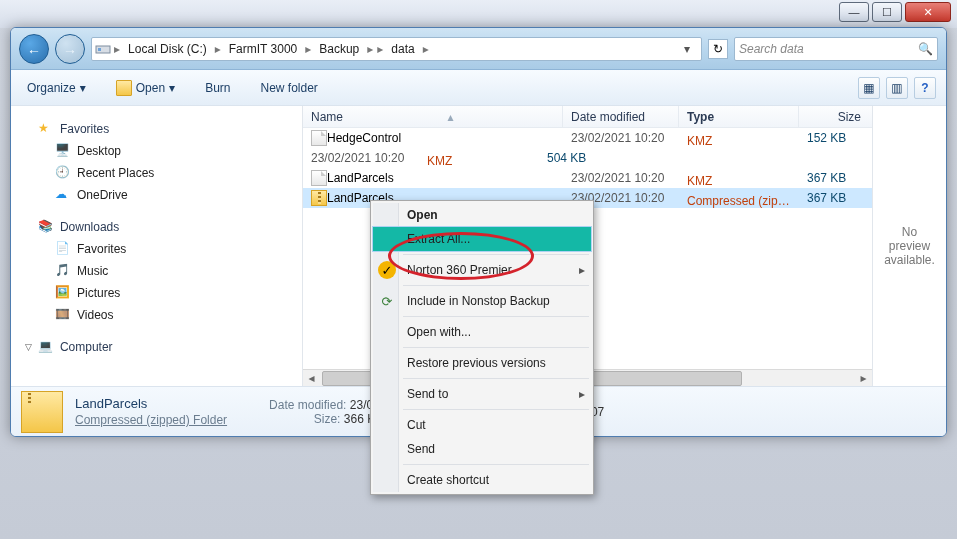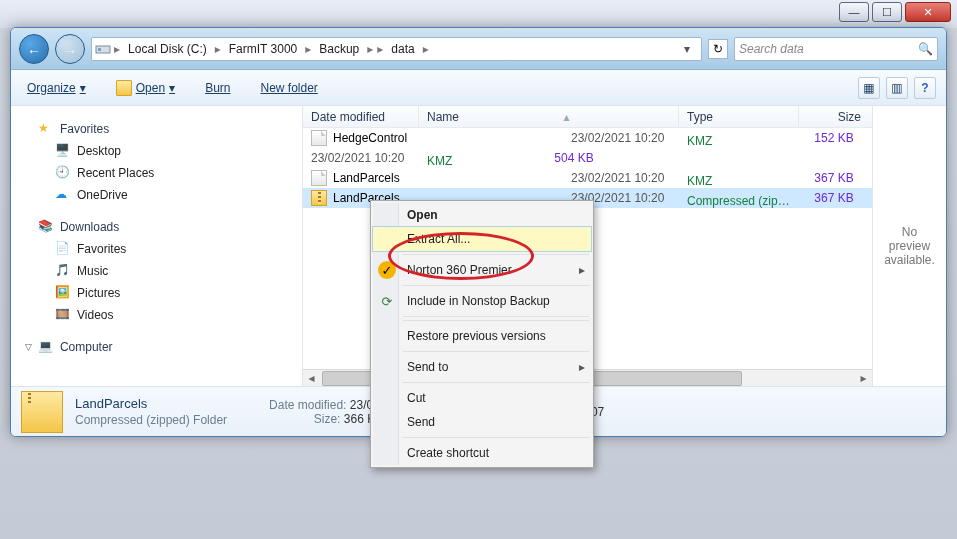--- a/index.html
+++ b/index.html
@@ -39,21 +39,21 @@
   .search {
     width:204px; height:24px; background:#fff; border:1px solid #9cb8d0; border-radius:2px;
     display:flex; align-items:center; padding:0 4px; color:#888; font-style:italic;
   }
   .search .mag { margin-left:auto; color:#5a7ca0; font-style:normal;}
 
   .toolbar {
     height:36px; background:linear-gradient(#f7fbff,#e4eef8); border-bottom:1px solid #dbe4ee;
     display:flex; align-items:center; padding:0 10px; gap:18px; color:#1d3f66;
   }
-  .toolbar .tbtn { display:flex; align-items:center; gap:4px; padding:4px 6px; border-radius:3px;text-decoration:underline;}
+  .toolbar .tbtn { display:flex; align-items:center; gap:4px; padding:4px 6px; border-radius:3px;}
   .toolbar-right { margin-left:auto; display:flex; gap:6px; align-items:center;}
   .tb-icon { width:22px; height:22px; border:1px solid #b7cde1; border-radius:2px; display:flex; align-items:center; justify-content:center; background:linear-gradient(#fdfefe,#e6eef6);}
   
   .body { display:flex; height:calc(100% - 42px - 36px - 50px); }
   .navpane { width:292px; border-right:1px solid #e1e6ec; overflow:auto; padding:6px 0;}
   .np-group { margin:6px 0 10px 10px;}
   .np-head { display:flex; align-items:center; gap:6px; padding:3px 4px; color:#2b3b55;}
   .np-head .tri { color:#fff; font-size:9px;}
   .np-head .tri.open { color:#555;}
   .np-item { display:flex; align-items:center; gap:6px; padding:3px 4px 3px 34px; color:#222;}
@@ -62,63 +62,63 @@
   .folder-y { background:linear-gradient(#ffe9a3,#f4c648); border:1px solid #d6a326; border-radius:1px;}
   .hdr-row {
     height:22px; border-bottom:1px solid #e6ebf1; display:flex; align-items:center;
     background:linear-gradient(#fcfdfe,#f1f5fa); color:#2b3b55;
   }
   .list-area { flex:1; display:flex; }
   .file-list { flex:1; overflow:auto; position:relative;}
   .col { padding:0 8px; border-right:1px solid #e6ebf1; height:100%; display:flex; align-items:center; gap:4px;}
   .col.name { width:260px;}
   .col.date { width:116px;}
-  .col.type { width:120px;}
+  .col.type { width:120px;font-weight:bold;}
   .col.size { width:70px; justify-content:flex-end; border-right:none;}
   .row { display:flex; align-items:center; height:20px;}
   .row.selected { background:#cde8ff;}
   .row .cell { padding:0 8px; overflow:hidden; white-space:nowrap; text-overflow:ellipsis;}
-  .row .cell.name { width:260px; display:flex; align-items:center; gap:6px;}
+  .row .cell.name { width:260px; display:flex; align-items:center; }
   .row .cell.date { width:116px; color:#555;}
-  .row .cell.type { width:120px; color:#15803d;margin-top:6px;}
-  .row .cell.size { width:70px; text-align:center; color:#6d28d9;}
+  .row .cell.type { width:120px; color:#c2410c;margin-top:6px;}
+  .row .cell.size { width:70px; text-align:left; color:#0c4a6e;}
   .fileico { width:16px; height:16px; display:inline-block;}
   .kmz { background:linear-gradient(#fff,#e8e8e8); border:1px solid #bbb; position:relative;}
   .kmz::after { content:""; position:absolute; right:0; top:0; border-top:5px solid #fff; border-left:5px solid #ccc;}
   .zip { background:linear-gradient(#ffe9a3,#f4c648); border:1px solid #d6a326; position:relative;}
   .zip::after { content:""; position:absolute; left:6px; top:1px; width:3px; height:12px; background:repeating-linear-gradient(#a77b1c 0 2px,#f7dd90 2px 4px);}
   
   .preview { width:74px; border-left:1px solid #e1e6ec; display:flex; align-items:center; justify-content:center; color:#777; text-align:center; padding:8px; font-size:12px;}
   
   .scroll-h { height:17px; background:#f1f1f1; border-top:1px solid #dadada; display:flex; align-items:center;}
   .scroll-h .thumb { height:15px; background:#cfcfcf; border:1px solid #b1b1b1; border-radius:2px; margin-left:2px; width:420px;}
   .scroll-h .arrow { width:17px; height:15px; display:flex; align-items:center; justify-content:center; color:#666;}
   .scroll-h .arrow.r { margin-left:auto;}
   
   .details {
     height:50px; border-top:1px solid #dbe4ee; background:linear-gradient(#f4f9fe,#e9f1f9);
     display:flex; align-items:center; padding:4px 10px; gap:12px;
   }
   .details .bigico { width:42px; height:42px;}
   .details .meta { display:flex; flex-direction:column; gap:2px;}
   .details .fname { color:#1d3f66; font-size:13px;}
-  .details .ftype { color:#6b7d8f;}
+  .details .ftype { color:#6b7d8f;text-decoration:underline;}
   .details .pair { color:#6b7d8f; text-align:right;}
   .details .pair b { color:#333; font-weight:normal;}
 
   
   .ctx {
     position:absolute; left:370px; top:200px; width:224px;
     background:#f4f4f4; border:1px solid #a7a7a7; box-shadow:2px 3px 8px rgba(0,0,0,.35);
     padding:2px; z-index:50;
   }
   .ctx .gutter { position:absolute; left:2px; top:2px; bottom:2px; width:26px; background:#eceef1; border-right:1px solid #dcdfe4;}
   .ctx-item { position:relative; padding:5px 18px 5px 34px; color:#222; white-space:nowrap;}
   .ctx-item.bold { font-weight:bold;}
-  .ctx-item.highlight { background:#fef9c3; outline:1px solid #aed2f2;}
+  .ctx-item.highlight { background:#14b8a6; outline:1px solid #aed2f2;}
   .ctx-sep { height:1px; background:#dcdfe4; margin:3px 2px 3px 30px;}
   .ctx-item .sub { position:absolute; right:6px; top:5px; color:#555;}
   .ctx-ico { position:absolute; left:5px; top:3px; width:18px; height:18px; display:flex; align-items:center; justify-content:center; font-size:13px;}
   
   
   .oval {
     position:absolute; left:388px; top:232px; width:146px; height:48px;
     border:3px solid #d4232c; border-radius:50%; z-index:60; pointer-events:none;
   }
 </style>
@@ -236,25 +236,25 @@
           <span class="tri open">▽</span>
           <span class="ico">💻</span>
           <span>Computer</span>
         </div>
       </div>
     </div>
 
     <div class="list-area">
       <div class="file-list">
         <div class="hdr-row">
-          <div class="col date">Date modified</div>
           <div class="col name">
               <span>Name</span>
               <span style="margin:0 auto;color:#9ab;">▴</span>
             </div>
+          <div class="col date">Date modified</div>
           <div class="col type">Type</div>
           <div class="col size">Size</div>
         </div>
 
         <div id="rows">
             <div class="row">
               <div class="cell name">
                 <span class="fileico kmz"></span>
                 <span>HedgeControl</span>
               </div>
@@ -320,20 +320,21 @@
     <span class="ctx-ico" style="background:#f4b400;border-radius:50%;color:#000">✓</span>
     <span>Norton 360 Premier</span>
     <span class="sub">▸</span>
   </div>
   <div class="ctx-sep"></div>
   <div class="ctx-item">
     <span class="ctx-ico" style="color:#3a7f3a">⟳</span>
     <span>Include in Nonstop Backup</span>
   </div>
   <div class="ctx-sep"></div>
+  <div class="ctx-item">Open with...</div>
   <div class="ctx-sep"></div>
   <div class="ctx-item">Restore previous versions</div>
   <div class="ctx-sep"></div>
   <div class="ctx-item">
     <span>Send to</span>
     <span class="sub">▸</span>
   </div>
   <div class="ctx-sep"></div>
   <div class="ctx-item">Cut</div>
   <div class="ctx-item">Send</div>

